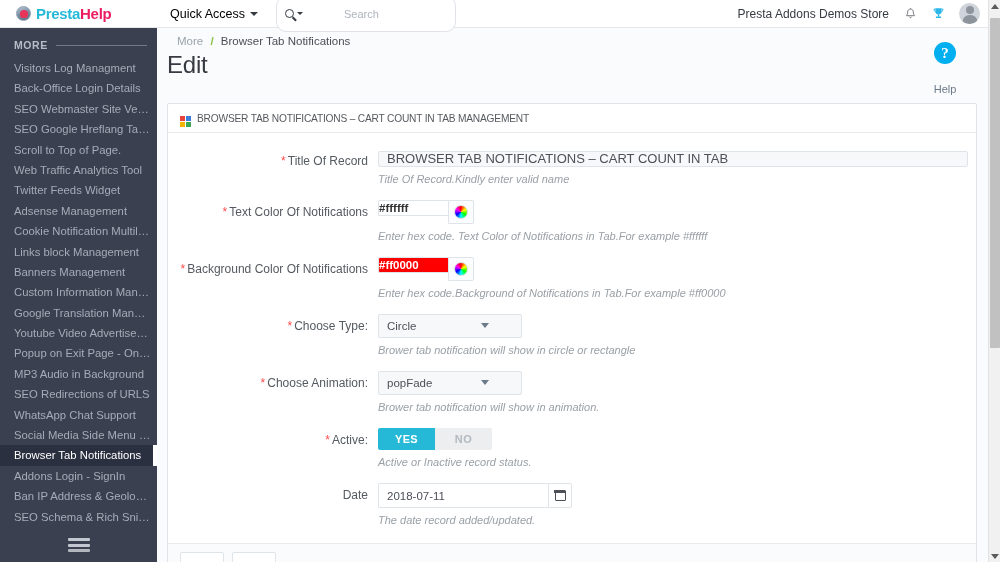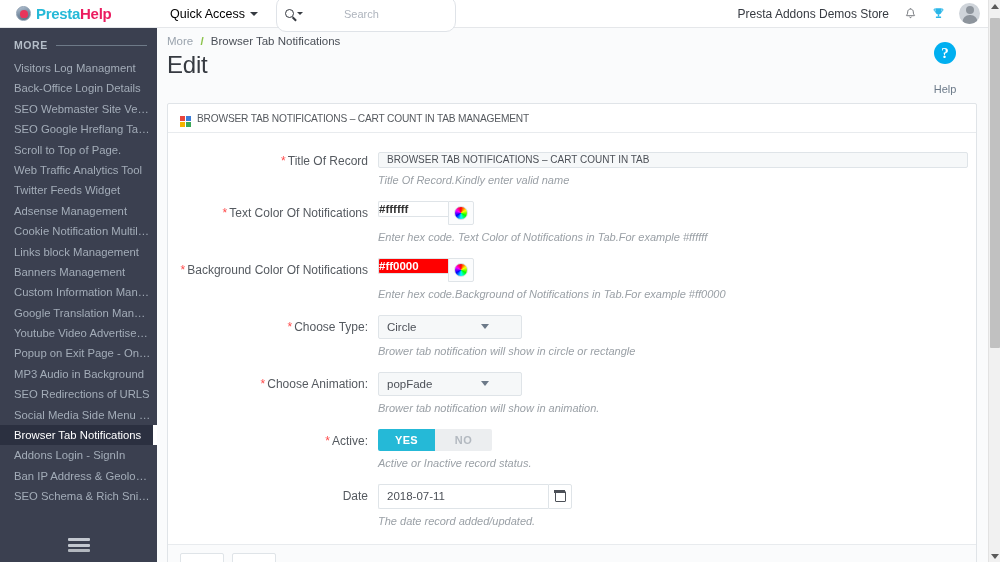--- a/index.html
+++ b/index.html
@@ -194,21 +194,21 @@
   .burger-lines span:last-child { margin-bottom: 0; background:#b2b7be; }
 
   
   .content {
     position: absolute; top: 28px; left: 157px;
     width: 831px; height: 534px;
     background: #fafbfc;
     overflow: hidden;
   }
   .crumb-row {
-    padding: 7px 0 0 10px;
+    padding: 7px 0 0 20px;
     font-size: 11.5px;
   }
   .crumb-link { color: #9aa3ad; cursor: pointer; }
   .crumb-sep { color: #8bc34a; margin: 0 4px; font-weight: bold; }
   .crumb-cur { color: #4a4f57; }
   .page-title {
     padding: 4px 0 0 10px;
     font-size: 24px; color: #363a41; font-weight: normal;
     letter-spacing: -0.2px;
   }
@@ -275,21 +275,21 @@
     line-height: 14px;
   }
 
   .txt-input {
     width: 590px; height: 16px;
     border: 1px solid #dfe4e8;
     background: #f6f8f9;
     border-radius: 2px;
     padding: 3px 8px;
     font-family: "Liberation Sans", sans-serif;
-    font-size: 10px; color: #4c5057;
+    font-size: 13px; color: #4c5057;
     outline: none;
   }
 
   .color-group { display: flex; align-items: stretch; }
   .color-input {
     width: 70px; height: 16px;
     border: 1px solid #dfe4e8;
     border-right: none;
     border-radius: 2px 0 0 2px;
     padding: 0 0;
@@ -492,20 +492,21 @@
         <li class="side-item"><span>Adsense Management</span></li>
         <li class="side-item"><span>Cookie Notification Multilingual</span></li>
         <li class="side-item"><span>Links block Management</span></li>
         <li class="side-item"><span>Banners Management</span></li>
         <li class="side-item"><span>Custom Information Managem...</span></li>
         <li class="side-item"><span>Google Translation Management</span></li>
         <li class="side-item"><span>Youtube Video Advertisement</span></li>
         <li class="side-item"><span>Popup on Exit Page - On Brows...</span></li>
         <li class="side-item"><span>MP3 Audio in Background</span></li>
         <li class="side-item"><span>SEO Redirections of URLS</span></li>
+        <li class="side-item"><span>WhatsApp Chat Support</span></li>
         <li class="side-item"><span>Social Media Side Menu Links</span></li>
         <li class="side-item active"><span>Browser Tab Notifications</span></li>
         <li class="side-item"><span>Addons Login - SignIn</span></li>
         <li class="side-item"><span>Ban IP Address &amp; Geolocation R...</span></li>
         <li class="side-item"><span>SEO Schema &amp; Rich Snippet</span></li>
       </ul>
 
     <div class="side-burger">
       <div class="burger-lines">
         <span></span>

